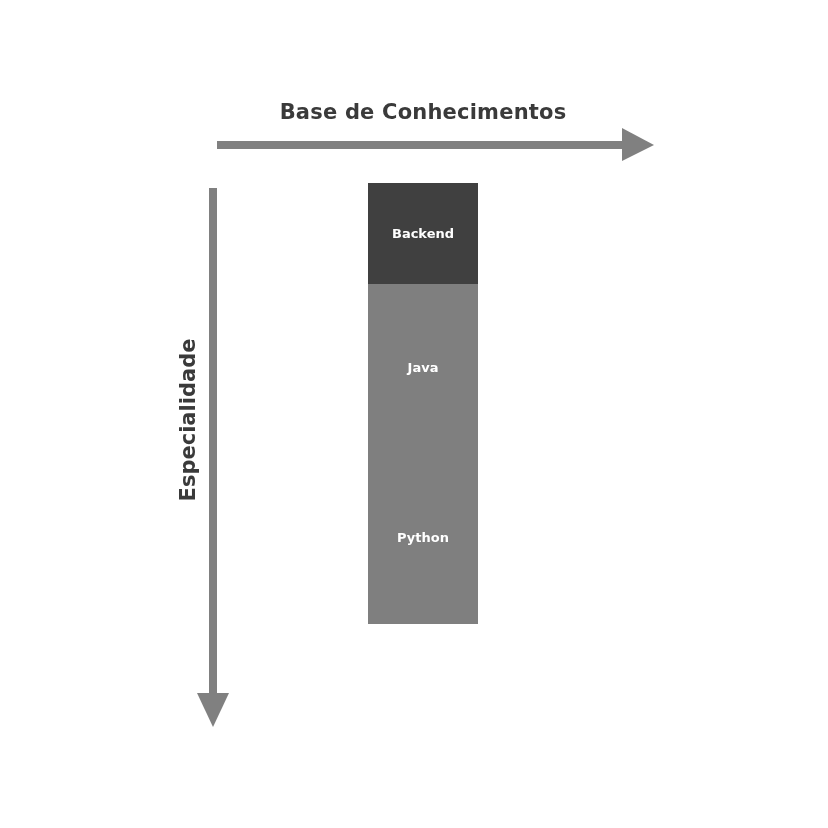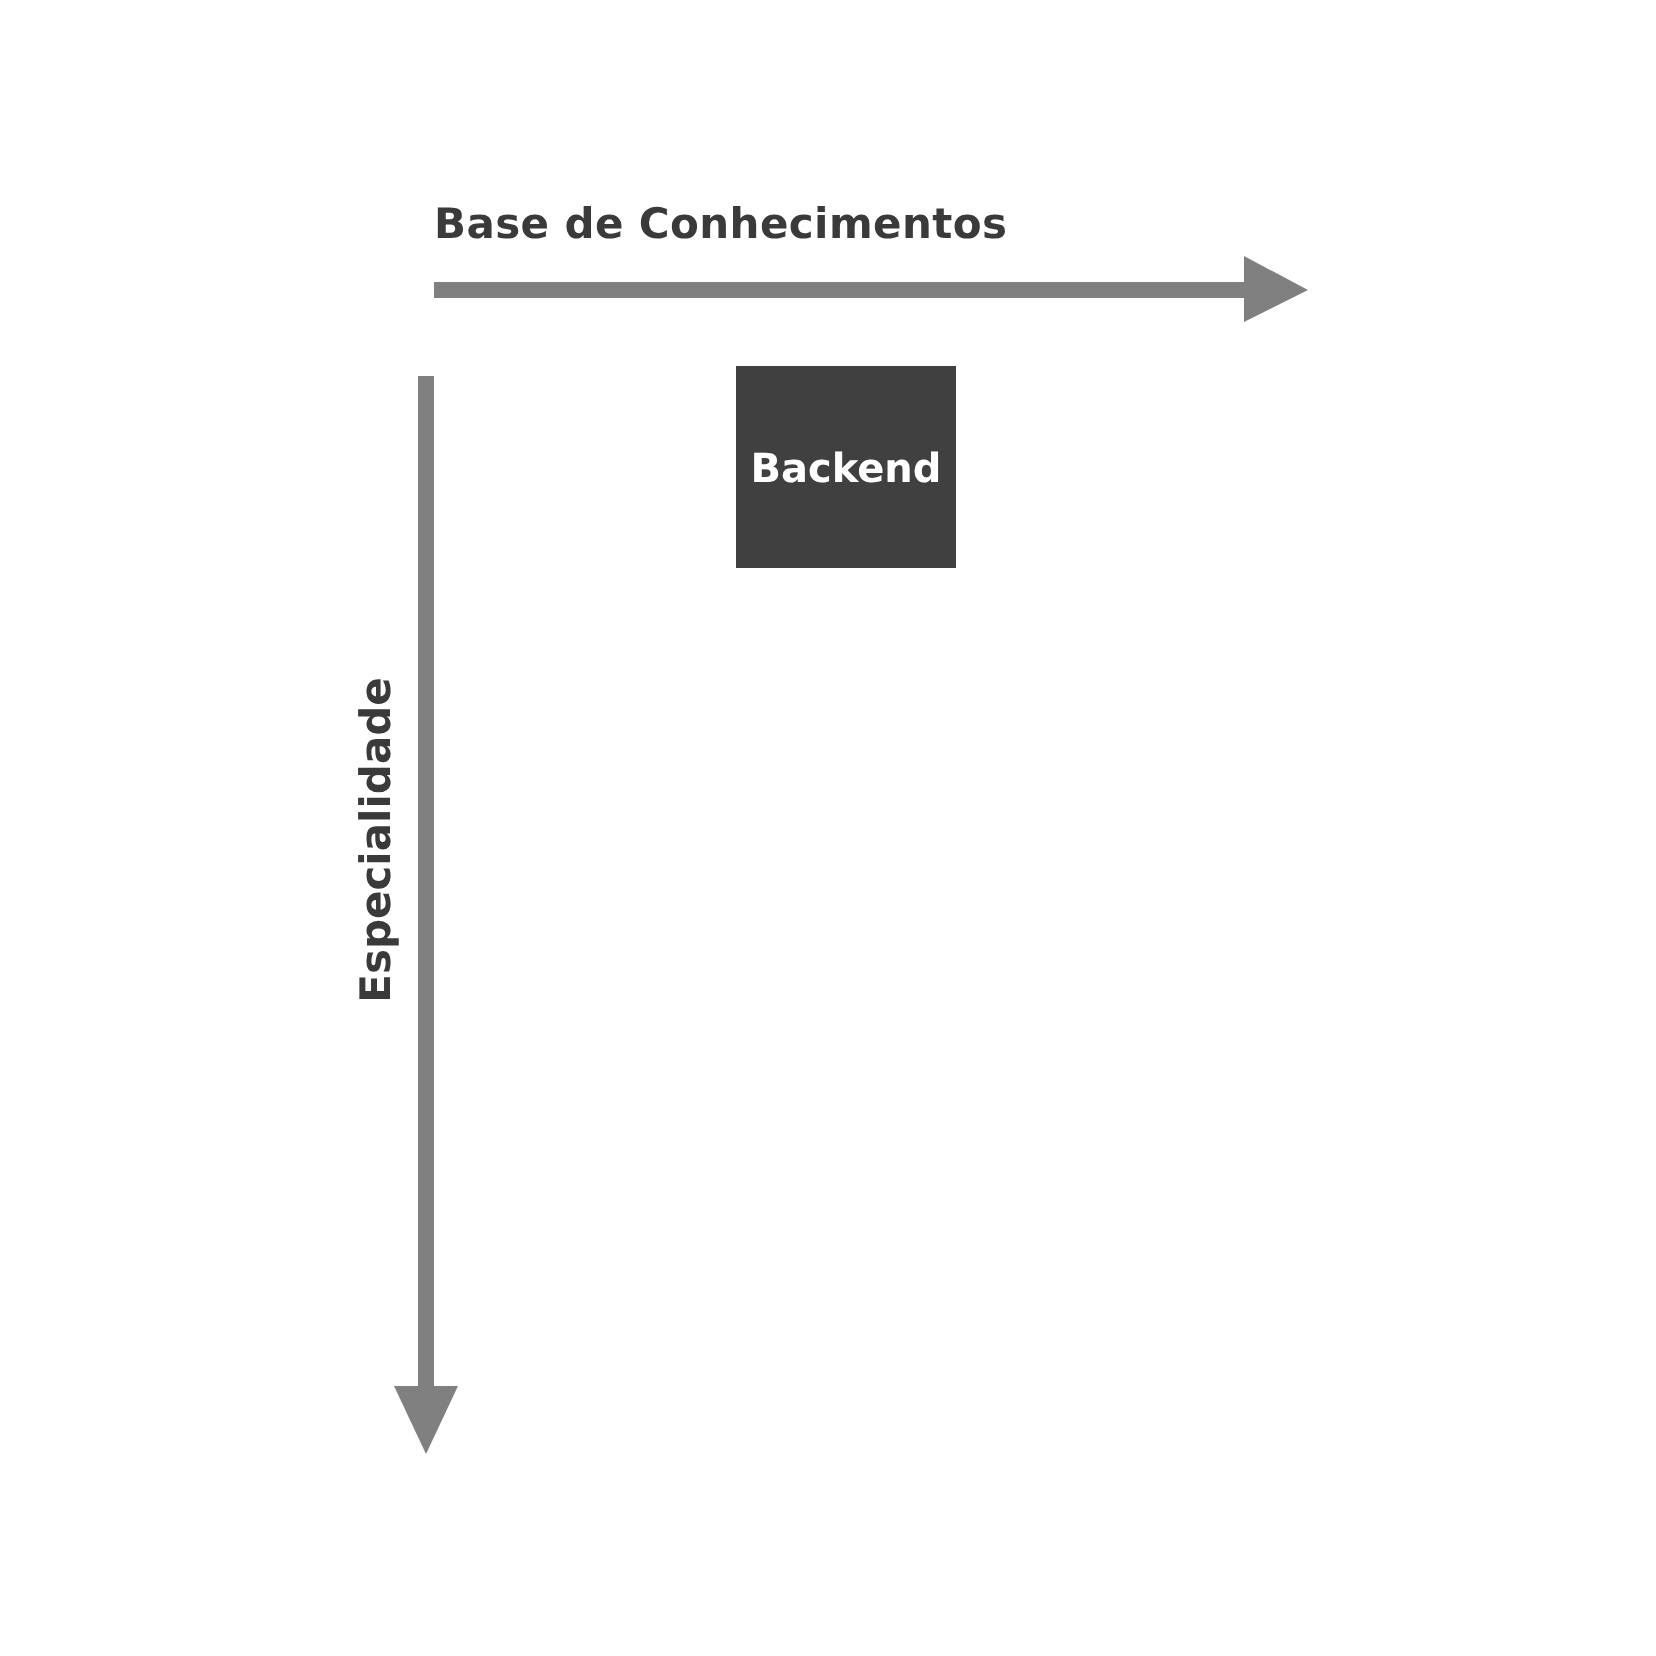--- a/index.html
+++ b/index.html
@@ -12,20 +12,21 @@
       height: 828px;
       position: relative;
       overflow: hidden;
       font-family: "DejaVu Sans", sans-serif;
     }
     .axis-title-x {
       position: absolute;
       left: 217px;
       width: 412px;
       top: 100px;
+      text-align: center;
       font-size: 21px;
       font-weight: bold;
       color: #3a3a3a;
       letter-spacing: 0.2px;
       white-space: nowrap;
     }
     .axis-title-y {
       position: absolute;
       left: 188px;
       top: 420px;
@@ -48,21 +49,21 @@
       height: 544px;
       display: flex;
       flex-direction: column;
     }
     .segment {
       position: relative;
       display: flex;
       align-items: center;
       justify-content: center;
       color: #ffffff;
-      font-size: 20px;
+      font-size: 13px;
       font-weight: bold;
       box-sizing: border-box;
     }
     .segment.dark {
       background: #404040;
       height: 101px;
     }
     .segment.group {
       background: #7f7f7f;
       height: 340px;
@@ -98,15 +99,19 @@
   </svg>
 
   <div class="axis-title-x">Base de Conhecimentos</div>
 
   <div class="axis-title-y">Especialidade</div>
 
   <div class="stack">
     <div class="segment dark">
       <span>Backend</span>
     </div>
+    <div class="segment group">
+      <span class="sub" style="top:76px;">Java</span>
+      <span class="sub" style="top:246px;">Python</span>
+    </div>
   </div>
 
 </div>
 
 </body></html>

